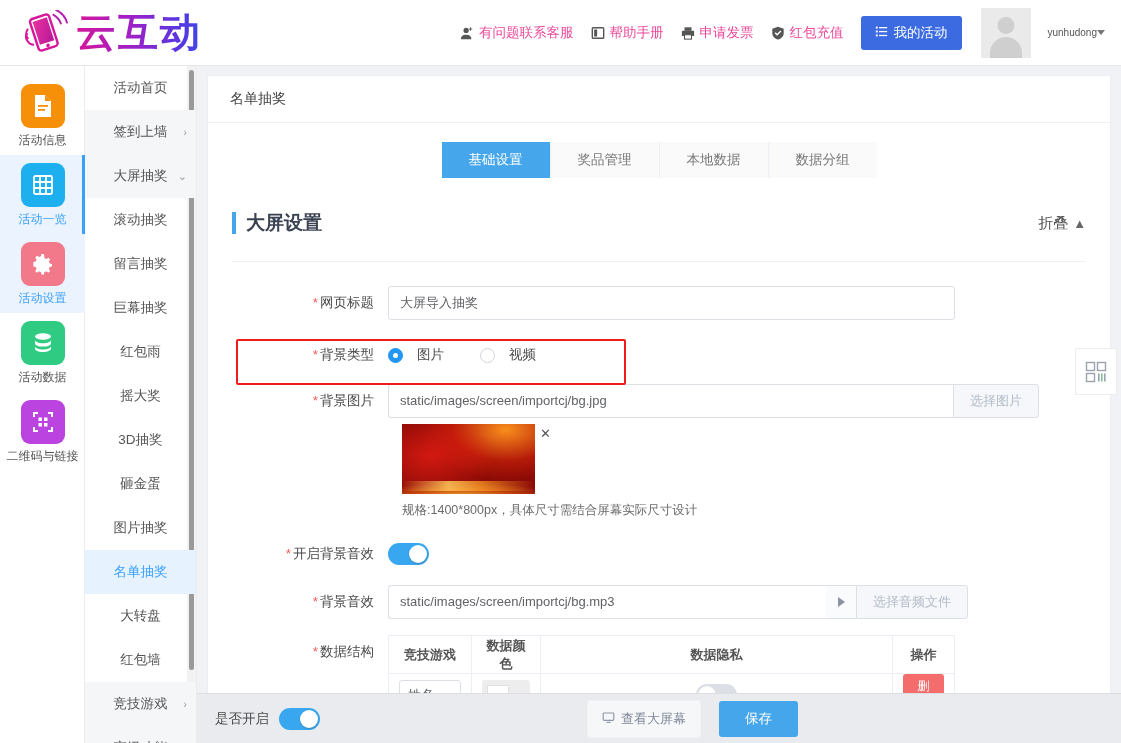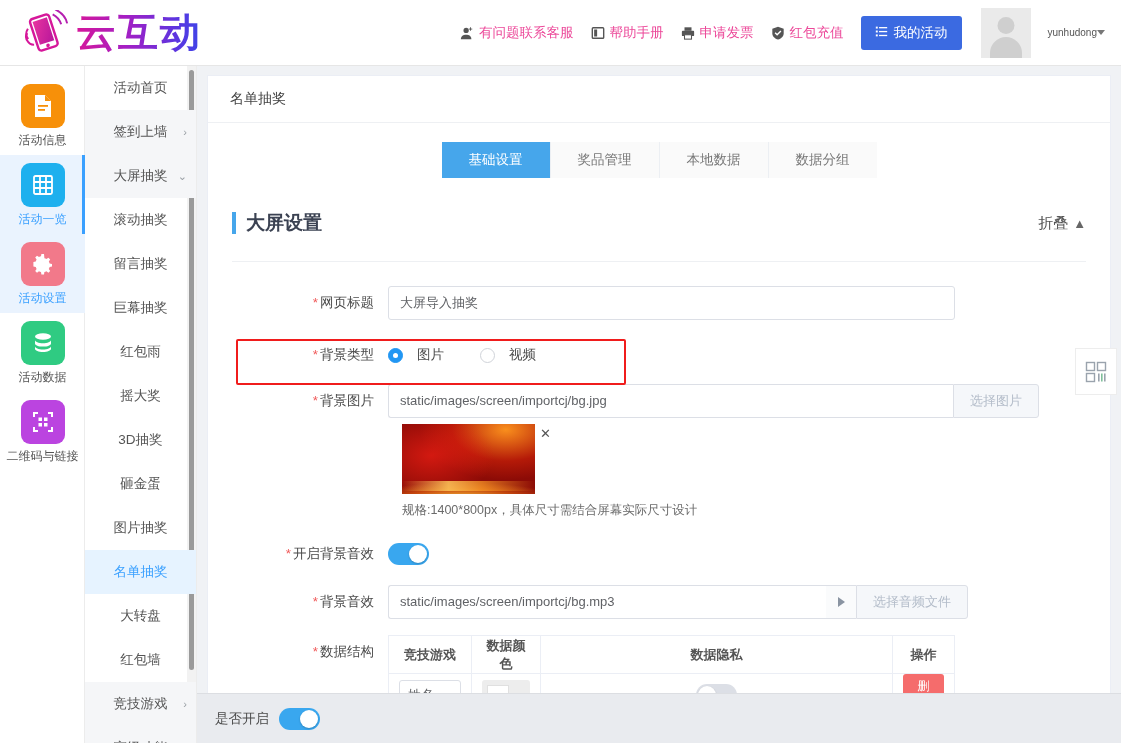--- a/index.html
+++ b/index.html
@@ -557,15 +557,27 @@
     </div>
   </div>
 
   <div class="bottombar">
     <div class="bb-left">
       <span>是否开启</span>
       <span class="switch on" style="display:inline-block;">
           <span class="knob"></span>
         </span>
     </div>
+    <div class="bb-center">
+      <div class="btn-view">
+        <span>
+          <svg width="13" height="13" viewBox="0 0 16 16" fill="none" stroke="#8d97a5" stroke-width="1.4">
+              <rect x="1.5" y="2.5" width="13" height="9" rx="1"></rect>
+              <path d="M5.5 14h5"></path>
+            </svg>
+        </span>
+        <span>查看大屏幕</span>
+      </div>
+      <div class="btn-save">保存</div>
+    </div>
   </div>
 
 </div>
 
 </body></html>

